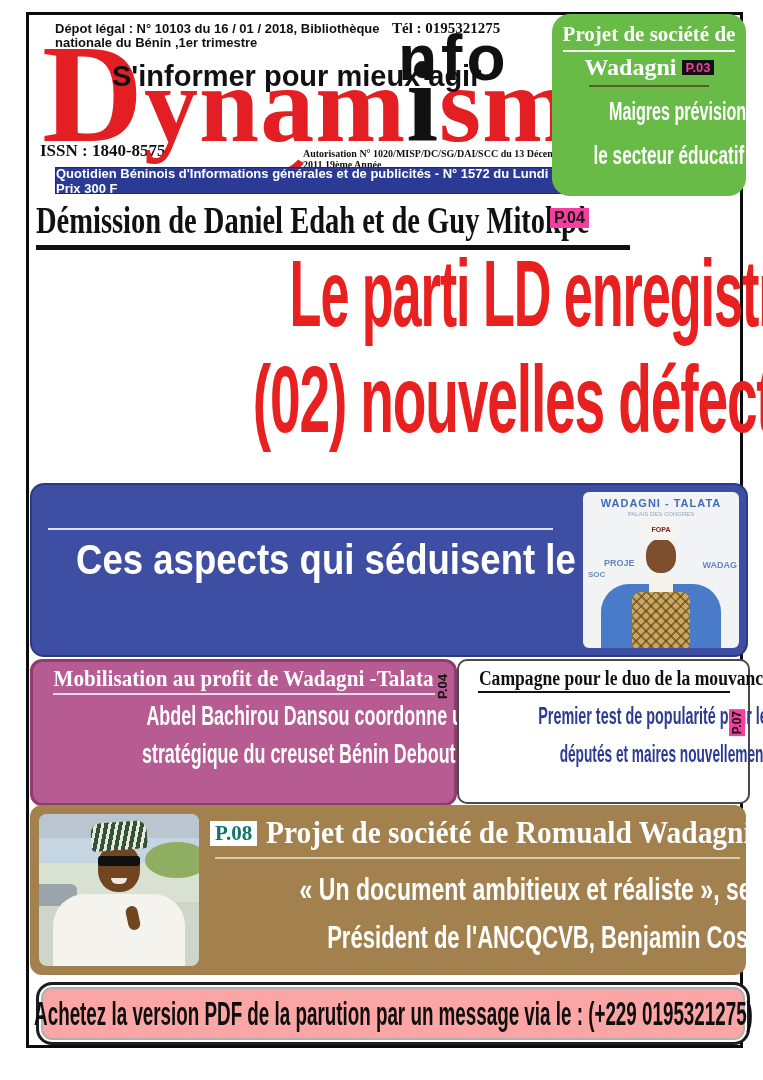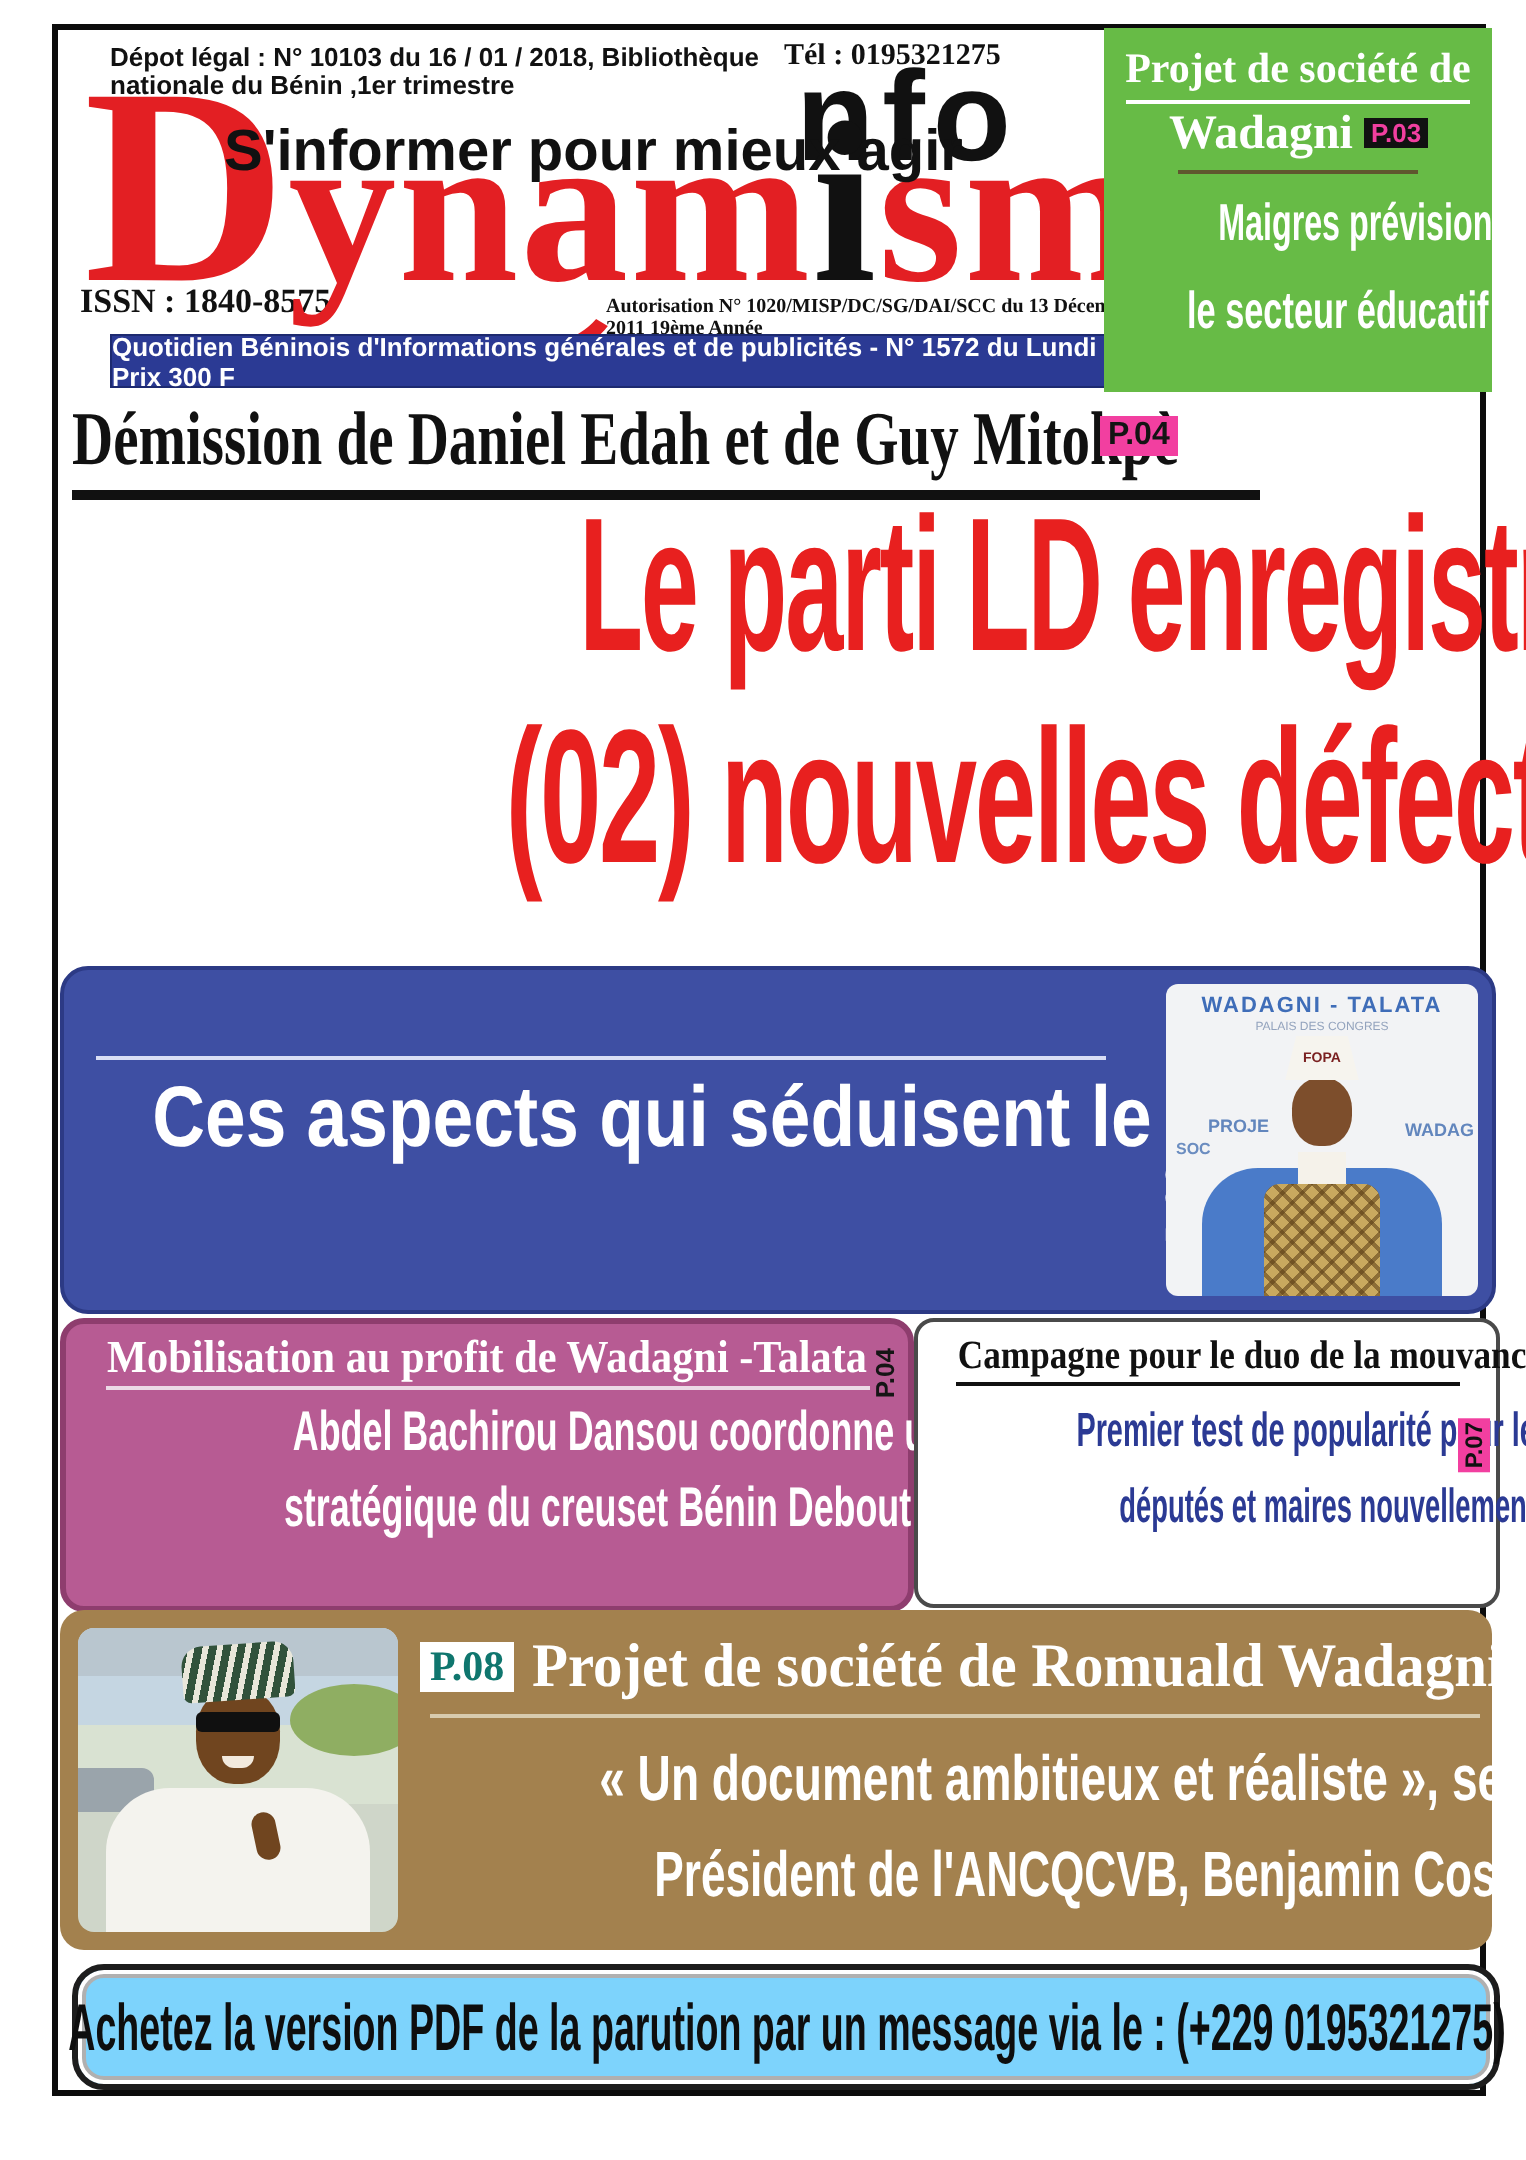--- a/index.html
+++ b/index.html
@@ -24,21 +24,21 @@
   .nfo{left:398px;top:26px;font-weight:bold;font-size:64px;letter-spacing:4px;color:#111;line-height:1;}
   .issn{left:40px;top:141px;font-weight:bold;font-size:17px;font-family:"Liberation Serif",serif;}
   .swoosh{left:232px;top:128px;width:64px;height:38px;border:7px solid transparent;
           border-bottom-color:#e31f23;border-radius:50%;transform:rotate(-14deg);}
   .auth{left:303px;top:148px;width:440px;font-weight:bold;font-size:10px;
         font-family:"Liberation Serif",serif;}
   .strip{left:55px;top:167px;width:588px;height:25px;background:#2b3a94;border:1px solid #1d2a70;
          color:#fff;font-weight:bold;font-size:13px;display:flex;align-items:center;justify-content:center;}
 
   
-  .green{left:552px;top:14px;width:194px;height:182px;background:#67bb46;border-radius:0;z-index:6;
+  .green{left:552px;top:14px;width:194px;height:182px;background:#67bb46;border-radius:18px;z-index:6;
          text-align:center;color:#fff;}
   .green .k1{font-family:"Liberation Serif",serif;font-weight:bold;font-size:21px;margin-top:8px;}
   .green .grule{width:172px;height:2px;background:#fff;margin:3px auto 2px;}
   .green .k2{font-family:"Liberation Serif",serif;font-weight:bold;font-size:24px;}
   .green .fineline{width:120px;height:2px;background:#5a2222;opacity:.65;margin:4px auto 2px;}
   .green .h{font-weight:bold;font-size:26px;line-height:44px;}
   .gbadge{display:inline-block;background:#111;color:#f23fa0;font-family:"Liberation Sans",sans-serif;
           font-weight:bold;font-size:13px;padding:0 3px;vertical-align:3px;}
 
   
@@ -122,21 +122,21 @@
   .ben-glasses{position:absolute;left:50%;top:42px;transform:translateX(-50%);width:42px;height:10px;
                background:#101010;border-radius:3px;}
   .ben-smile{position:absolute;left:50%;top:64px;transform:translateX(-50%);width:16px;height:6px;
              background:#f2e9dd;border-radius:0 0 8px 8px;}
   .ben-body{position:absolute;left:50%;bottom:-4px;transform:translateX(-50%);width:132px;height:76px;
             background:#f4f3ee;border-radius:32px 32px 0 0;}
   .ben-thumb{position:absolute;left:88px;bottom:36px;width:12px;height:24px;background:#70451f;
              border-radius:6px;transform:rotate(-12deg);}
 
   
-  .footerbar{left:36px;top:982px;width:708px;height:57px;background:#7dd3fc;border:3px solid #1d1d1d;
+  .footerbar{left:36px;top:982px;width:708px;height:57px;background:#fca5a5;border:3px solid #1d1d1d;
              border-radius:16px;box-shadow:inset 0 0 0 2px #fff,inset 0 0 0 4px #b0b0b0;
              display:flex;align-items:center;justify-content:center;
              color:#0e0e0e;font-weight:bold;font-size:33px;}
 </style>
 </head>
 <body>
 
 <div class="page">
 
   <div class="abs frame"></div>

